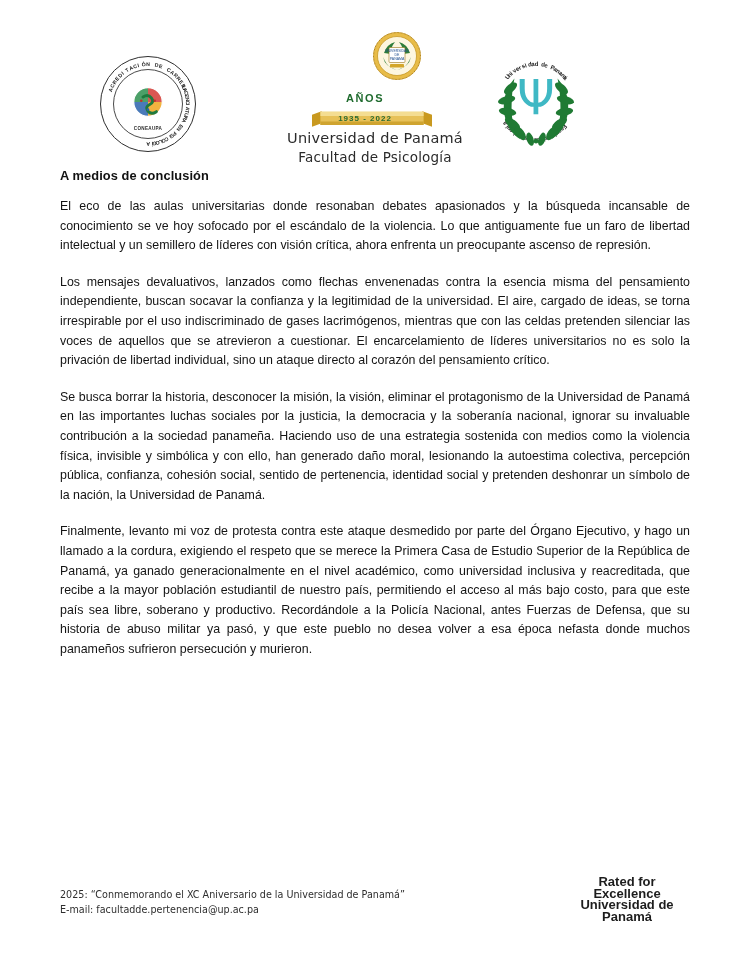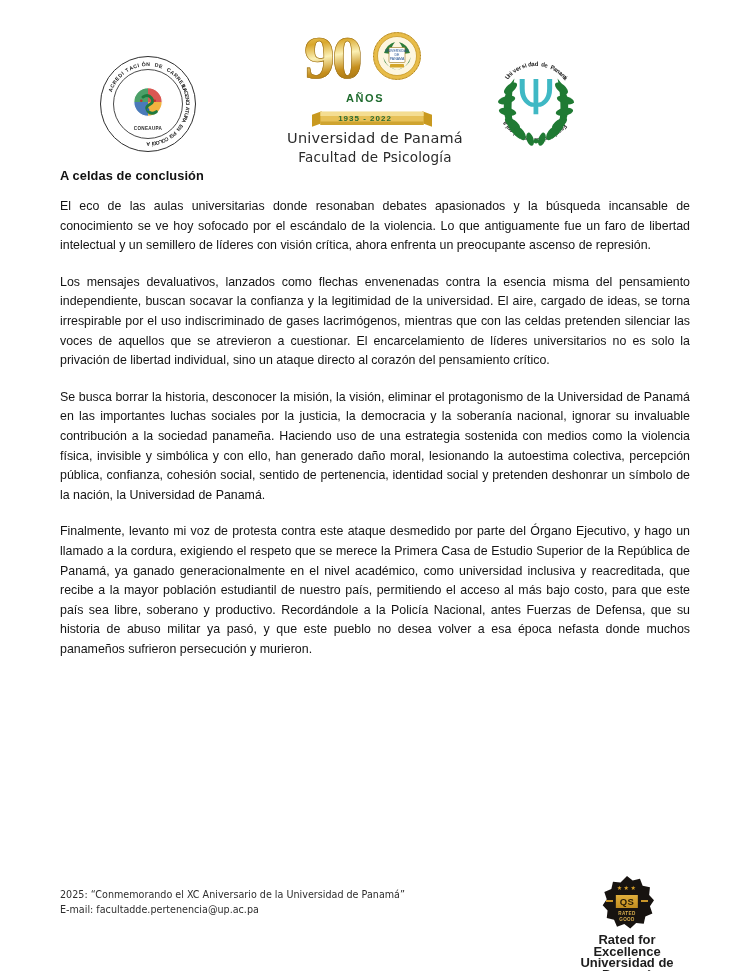--- a/index.html
+++ b/index.html
@@ -396,21 +396,20 @@
         <path d="M38 38 q12 -8 20 2 q8 10 -4 16 q-12 6 -4 16 q8 9 20 1" fill="none" stroke="#1f7a3d" stroke-width="7" stroke-linecap="round"></path>
         <circle cx="34" cy="47" r="3" fill="#c2302b"></circle>
         <circle cx="66" cy="47" r="3" fill="#c2302b"></circle>
         <circle cx="50" cy="68" r="3" fill="#2a63ad"></circle>
       </svg>
 
       <div class="seal-caption">CONEAUPA</div>
     </div>
 
     <div class="logo anniv">
-      <div class="anniv-90">90</div>
 
       <svg class="anniv-crest" viewBox="0 0 100 100">
         <circle cx="50" cy="50" r="47" fill="#e8bc48" stroke="#b5861b" stroke-width="2"></circle>
         <circle cx="50" cy="50" r="47" fill="none" stroke="#f6dd95" stroke-width="1" stroke-dasharray="4 3"></circle>
         <circle cx="50" cy="50" r="39" fill="#fdf6df" stroke="#c4941f" stroke-width="1.5"></circle>
         <path d="M24 44 q6 -18 22 -22 q-10 12 -8 24 z" fill="#2f7d3a"></path>
         <path d="M76 44 q-6 -18 -22 -22 q10 12 8 24 z" fill="#2f7d3a"></path>
         <path d="M22 52 q4 20 28 26 q-18 -4 -24 -18 z" fill="#2f7d3a"></path>
         <path d="M78 52 q-4 20 -28 26 q18 -4 24 -18 z" fill="#2f7d3a"></path>
         <rect x="34" y="33" width="32" height="30" rx="2" fill="#ffffff" stroke="#9a7414" stroke-width="1.2"></rect>
@@ -505,45 +504,34 @@
       <div class="psi-glyph">Ψ</div>
     </div>
   </div>
 
   <div class="doc-header">
     <div class="line1">Universidad de Panamá</div>
     <div class="line2">Facultad de Psicología</div>
   </div>
 
   <div class="content">
-    <h1 class="section-title">A celdas de conclusión</h1>
+    <h1 class="section-title">A medios de conclusión</h1>
 
     <p class="para">El eco de las aulas universitarias donde resonaban debates apasionados y la búsqueda incansable de conocimiento se ve hoy sofocado por el escándalo de la violencia. Lo que antiguamente fue un faro de libertad intelectual y un semillero de líderes con visión crítica, ahora enfrenta un preocupante ascenso de represión.</p>
     <p class="para">Los mensajes devaluativos, lanzados como flechas envenenadas contra la esencia misma del pensamiento independiente, buscan socavar la confianza y la legitimidad de la universidad.  El aire, cargado de ideas, se torna irrespirable por el uso indiscriminado de gases lacrimógenos, mientras que con las celdas pretenden silenciar las voces de aquellos que se atrevieron a cuestionar. El encarcelamiento de líderes universitarios no es solo la privación de libertad individual, sino un ataque directo al corazón del pensamiento crítico.</p>
     <p class="para">Se busca borrar la historia, desconocer la misión, la visión, eliminar el protagonismo de la Universidad de Panamá en las importantes luchas sociales por la justicia, la democracia y la soberanía nacional, ignorar su invaluable contribución a la sociedad panameña. Haciendo uso de una estrategia sostenida con medios como la violencia física, invisible y simbólica y con ello, han generado daño moral, lesionando la autoestima colectiva, percepción pública, confianza, cohesión social, sentido de pertenencia, identidad social y pretenden deshonrar un símbolo de la nación, la Universidad de Panamá.</p>
     <p class="para">Finalmente, levanto mi voz de protesta contra este ataque desmedido por parte del Órgano Ejecutivo, y hago un llamado a la cordura, exigiendo el respeto que se merece la Primera Casa de Estudio Superior de la República de Panamá, ya ganado generacionalmente en el nivel académico, como universidad inclusiva y reacreditada, que recibe a la mayor población estudiantil de nuestro país, permitiendo el acceso al más bajo costo, para que este país sea libre, soberano y productivo.  Recordándole a la Policía Nacional, antes Fuerzas de Defensa, que su historia de abuso militar ya pasó, y que este pueblo no desea volver a esa época nefasta donde muchos panameños sufrieron persecución y murieron.</p>
 
   </div>
 
   <div class="footer-text">
     <div>2025: “Conmemorando el XC Aniversario de la Universidad de Panamá”</div>
     <div>E-mail: facultadde.pertenencia@up.ac.pa</div>
   </div>
 
   <div class="qs-badge">
-    <div class="qs-mark">
-      <div class="qs-star"></div>
-      <div class="qs-stars">★★★</div>
-      <div class="qs-rule l"></div>
-      <div class="qs-rule r"></div>
-      <div class="qs-box">QS</div>
-      <div class="qs-rated">
-        <span>RATED</span><br>
-        <span>GOOD</span>
-      </div>
-    </div>
     <div class="qs-caption">
       <div>Rated for Excellence</div>
       <div>Universidad de Panamá</div>
     </div>
   </div>
 
 </div>
 
 </body></html>

